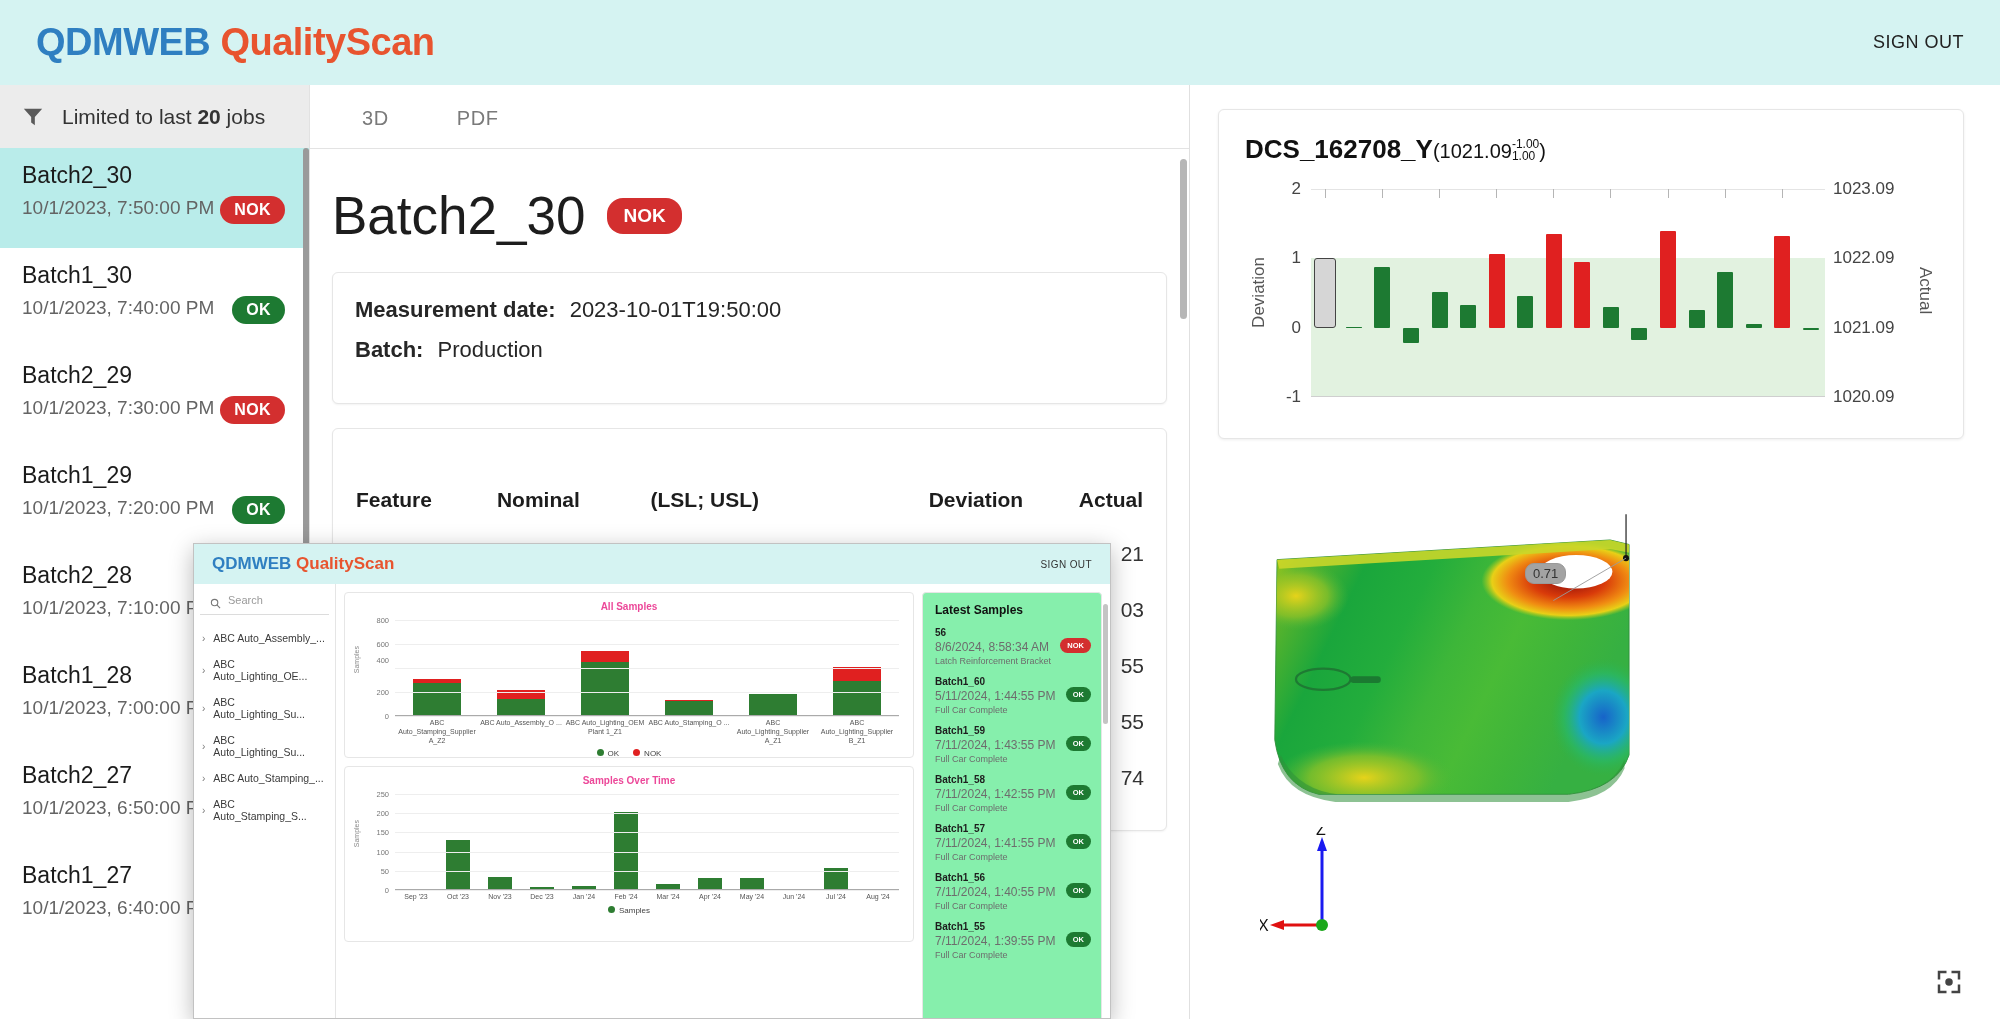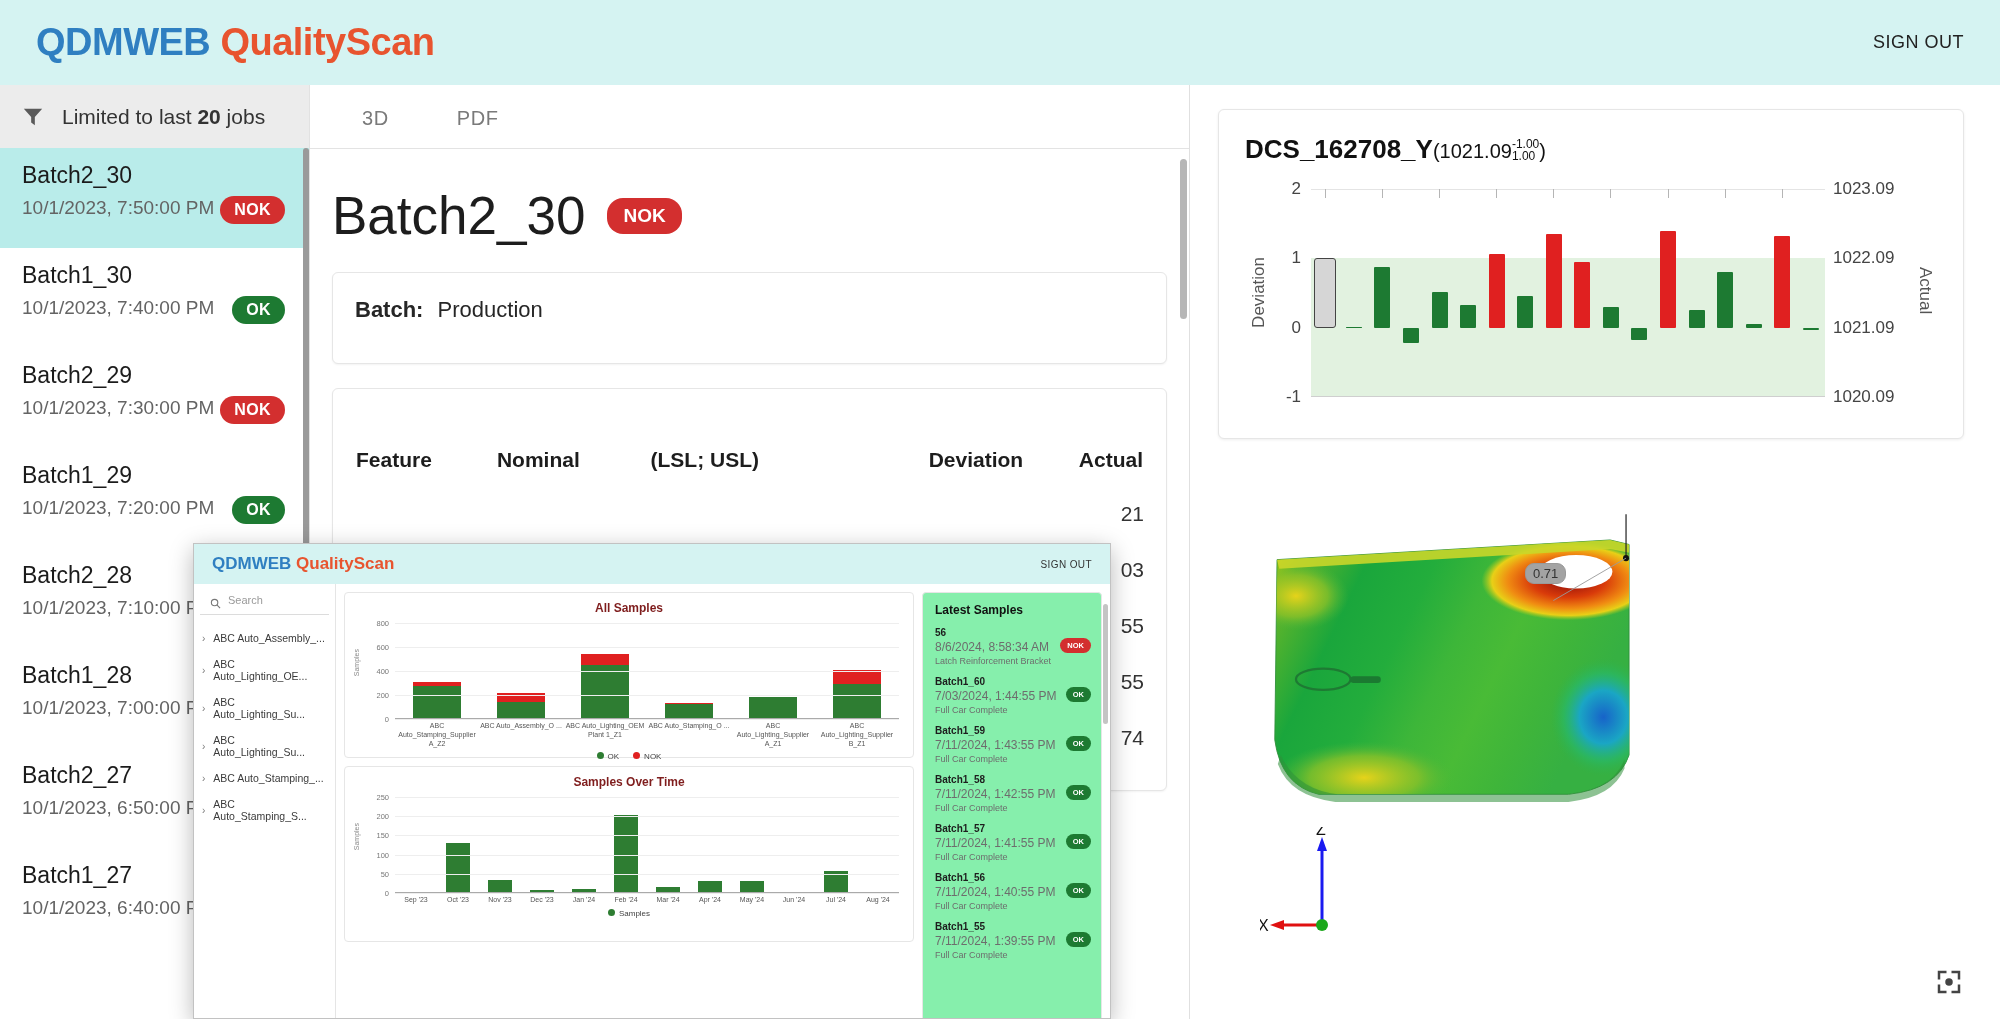--- a/index.html
+++ b/index.html
@@ -183,21 +183,21 @@
     cursor:pointer;
   }
   .tree-item .chev { color:#7a7a7a; font-size:10px; }
 
   #popup-main { flex:1; display:flex; padding:8px 8px 0 8px; gap:8px; }
   #popup-charts { flex:1; display:flex; flex-direction:column; gap:8px; }
   .pcard {
     border:1px solid #e6e6e6; border-radius:4px; background:#fff; padding:8px 10px;
     position:relative;
   }
-  .pchart-title { text-align:center; font-size:12px; font-weight:bold; color:#7f1d1d; }
+  .pchart-title { text-align:center; font-size:10px; font-weight:bold; color:#ec4899; }
   #allsamples-card { height:166px; }
   #overtime-card { height:176px; }
 
   .mini-plot { position:relative; margin-top:8px; height:96px; }
   .mini-ylabel {
     position:absolute; left:-2px; top:26px; font-size:7px; color:#888;
     writing-mode:vertical-rl; transform:rotate(180deg);
   }
   .mini-yt { position:absolute; left:8px; font-size:7.5px; color:#777; width:26px; text-align:right; }
   .mini-grid { position:absolute; left:40px; right:4px; height:1px; background:#eee; }
@@ -307,20 +307,24 @@
           <div class="tab">PDF</div>
         </div>
       <div id="center-body">
 
         <div id="title-row">
           <div id="page-title">Batch2_30</div>
           <div id="title-badge">NOK</div>
         </div>
 
         <div class="card">
+          <div class="meta-line">
+            <b>Measurement date:</b>
+            <span class="val">2023-10-01T19:50:00</span>
+          </div>
           <div class="meta-line">
             <b>Batch:</b>
             <span class="val">Production</span>
           </div>
         </div>
 
         <div class="card">
           <table id="feat-table">
             <thead>
                 <tr id="feat-head-row">
@@ -606,21 +610,21 @@
     <div id="popup-main">
       <div id="popup-charts">
 
         <div class="pcard" id="allsamples-card">
           <div class="pchart-title">All Samples</div>
           <div class="mini-plot" id="allsamples-plot">
             <div class="mini-ylabel">Samples</div>
             <div id="as-ticks">
                 <div class="mini-yt" style="top: -4px;">800</div>
                 <div class="mini-yt" style="top: 20px;">600</div>
-                <div class="mini-yt" style="top: 44px;">400</div>
+                <div class="mini-yt" style="top: 36px;">400</div>
                 <div class="mini-yt" style="top: 68px;">200</div>
                 <div class="mini-yt" style="top: 92px;">0</div>
               </div>
             <div class="mini-bars" id="as-bars">
                 <div class="mini-col">
                   <div class="mini-bar">
                     <div class="seg-nok" style="height: 3.96px;"></div>
                     <div class="seg-ok" style="height: 32.64px;"></div>
                   </div>
                 </div>
@@ -759,21 +763,21 @@
         <div id="latest-title">Latest Samples</div>
         <div id="latest-list">
             <div class="ls-item">
               <div class="ls-name">56</div>
               <div class="ls-date">8/6/2024, 8:58:34 AM</div>
               <div class="ls-desc">Latch Reinforcement Bracket</div>
               <div class="ls-badge nok">NOK</div>
             </div>
             <div class="ls-item">
               <div class="ls-name">Batch1_60</div>
-              <div class="ls-date">7/03/2024, 1:44:55 PM</div>
+              <div class="ls-date">5/11/2024, 1:44:55 PM</div>
               <div class="ls-desc">Full Car Complete</div>
               <div class="ls-badge ok">OK</div>
             </div>
             <div class="ls-item">
               <div class="ls-name">Batch1_59</div>
               <div class="ls-date">7/11/2024, 1:43:55 PM</div>
               <div class="ls-desc">Full Car Complete</div>
               <div class="ls-badge ok">OK</div>
             </div>
             <div class="ls-item">

